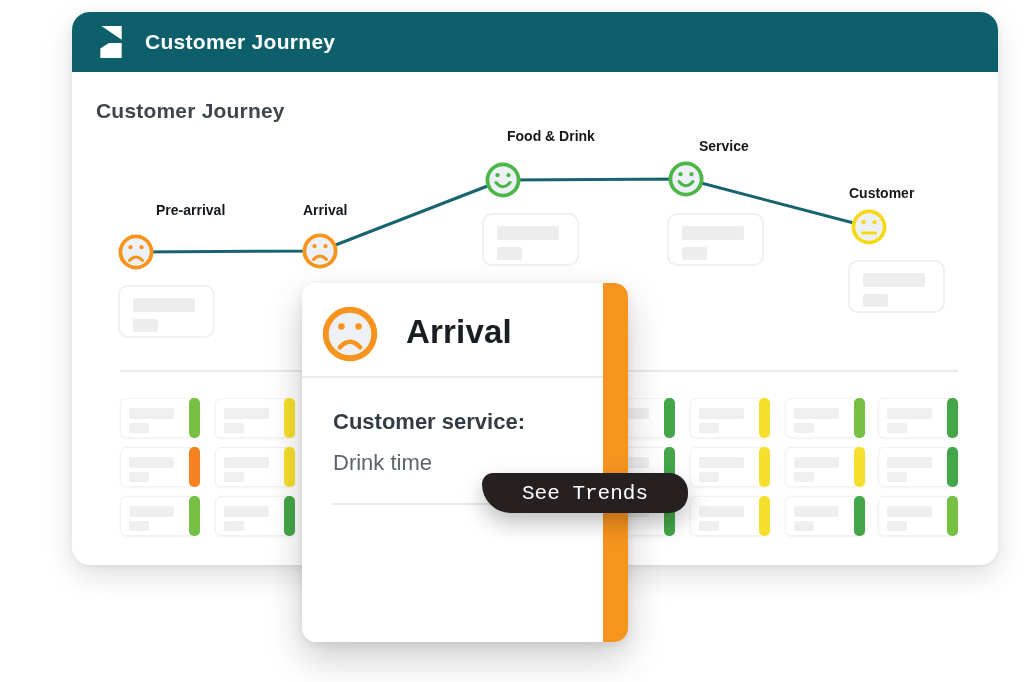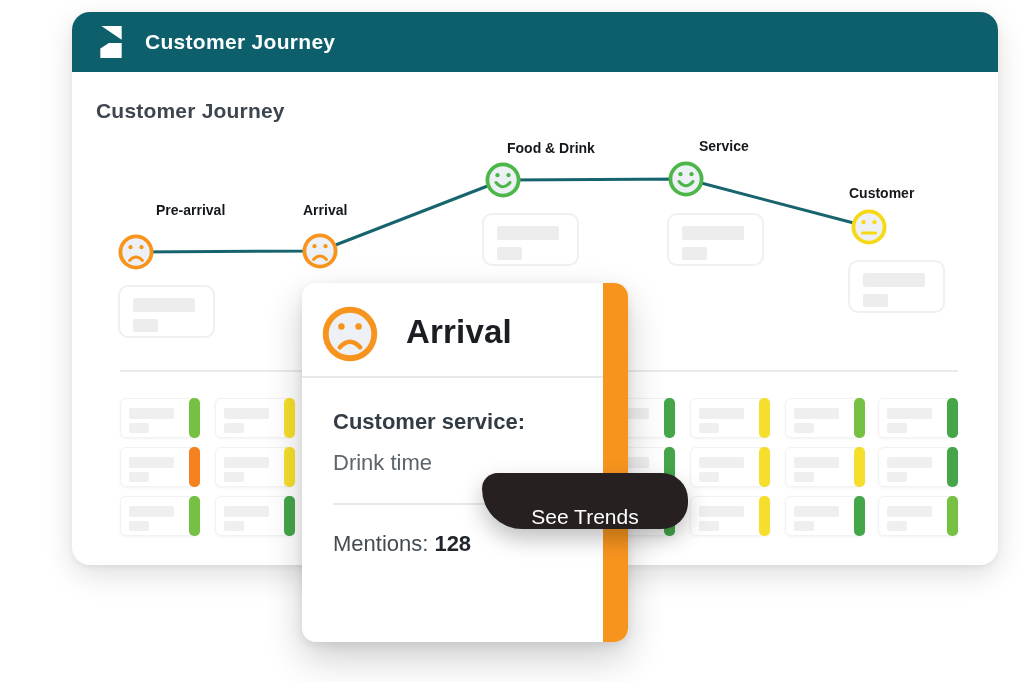--- a/index.html
+++ b/index.html
@@ -77,24 +77,24 @@
   .popup-divider.d2 { top:220px; left:31px; width:250px; height:1.5px; }
   .popup-line { position:absolute; left:31px; font-size:22px; color:#434B53; white-space:nowrap; }
   .popup-line.category { top:126px; font-weight:700; color:#333C44; }
   .popup-line.topic    { top:167px; color:#5C646C; }
   .popup-line.mentions { top:248px; }
   .popup-line.sentiment{ top:289px; }
   .popup-line .val { font-weight:700; color:#20262B; margin-left:6px; }
 
   
   .see-trends {
-    position:absolute; left:482px; top:473px; width:206px; height:56px;
+    position:absolute; left:482px; top:473px; width:206px; height:40px;
     background:#262020; border:none; border-radius:18px 30px 30px 46px;
-    color:#ffffff; font-size:21px; font-family:Liberation Sans, sans-serif;
-    display:flex; align-items:flex-end; justify-content:center;
+    color:#ffffff; font-size:21px; font-family:Liberation Mono, monospace;
+    display:flex; align-items:center; justify-content:center;
     box-shadow:0 10px 22px rgba(0,0,0,0.25); z-index:6; cursor:pointer;
   }
 </style>
 </head>
 <body>
 
 <div class="canvas">
 
   <div class="window"></div>
 
@@ -128,21 +128,21 @@
       </div>
       <div class="stage-label" style="left: 303px; top: 202px;">Arrival</div>
       <div class="stage-face" style="left: 302px; top: 233px;"><svg width="36" height="36" viewBox="-18 -18 36 36" xmlns="http://www.w3.org/2000/svg">
           <circle cx="0" cy="0" r="15.6" fill="#EDF1F5" stroke="#F7941E" stroke-width="3.8"></circle>
           <g fill="#F7941E">
             <circle cx="-5.5" cy="-4.8" r="2.1"></circle>
             <circle cx="5.5" cy="-4.8" r="2.1"></circle>
           </g>
           <path d="M -6.5 8.5 Q 0 1.5 6.5 8.5" fill="none" stroke="#F7941E" stroke-width="3" stroke-linecap="round"></path>
         </svg></div>
-      <div class="stage-label" style="left: 483px; top: 140px; padding-left: 24px;">Food &amp; Drink</div>
+      <div class="stage-label" style="left: 483px; top: 128px; padding-left: 24px;">Food &amp; Drink</div>
       <div class="stage-face" style="left: 485px; top: 162px;"><svg width="36" height="36" viewBox="-18 -18 36 36" xmlns="http://www.w3.org/2000/svg">
           <circle cx="0" cy="0" r="15.6" fill="#EDF1F5" stroke="#4CB648" stroke-width="3.8"></circle>
           <g fill="#4CB648">
             <circle cx="-5.5" cy="-4.8" r="2.1"></circle>
             <circle cx="5.5" cy="-4.8" r="2.1"></circle>
           </g>
           <path d="M -7 2.5 Q 0 11 7 2.5" fill="none" stroke="#4CB648" stroke-width="3" stroke-linecap="round"></path>
         </svg></div>
       <div class="skeleton-card" style="left: 482px; top: 213px;">
         <div class="sk-bar wide"></div>
@@ -278,22 +278,19 @@
             <circle cx="-5.5" cy="-4.8" r="2.1"></circle>
             <circle cx="5.5" cy="-4.8" r="2.1"></circle>
           </g>
           <path d="M -6.5 8.5 Q 0 1.5 6.5 8.5" fill="none" stroke="#F7941E" stroke-width="3" stroke-linecap="round"></path>
         </svg></div>
     <div class="popup-title">Arrival</div>
     <div class="popup-divider d1"></div>
     <div class="popup-line category">Customer service:</div>
     <div class="popup-line topic">Drink time</div>
     <div class="popup-divider d2"></div>
-    <div class="popup-line mentions">
-      <span>Mentions:</span><span class="val">128</span>
-    </div>
   </div>
 
   <button class="see-trends" style="background: rgb(38, 32, 32);">
     <span>See Trends</span>
   </button>
 
 </div>
 
 </body></html>

